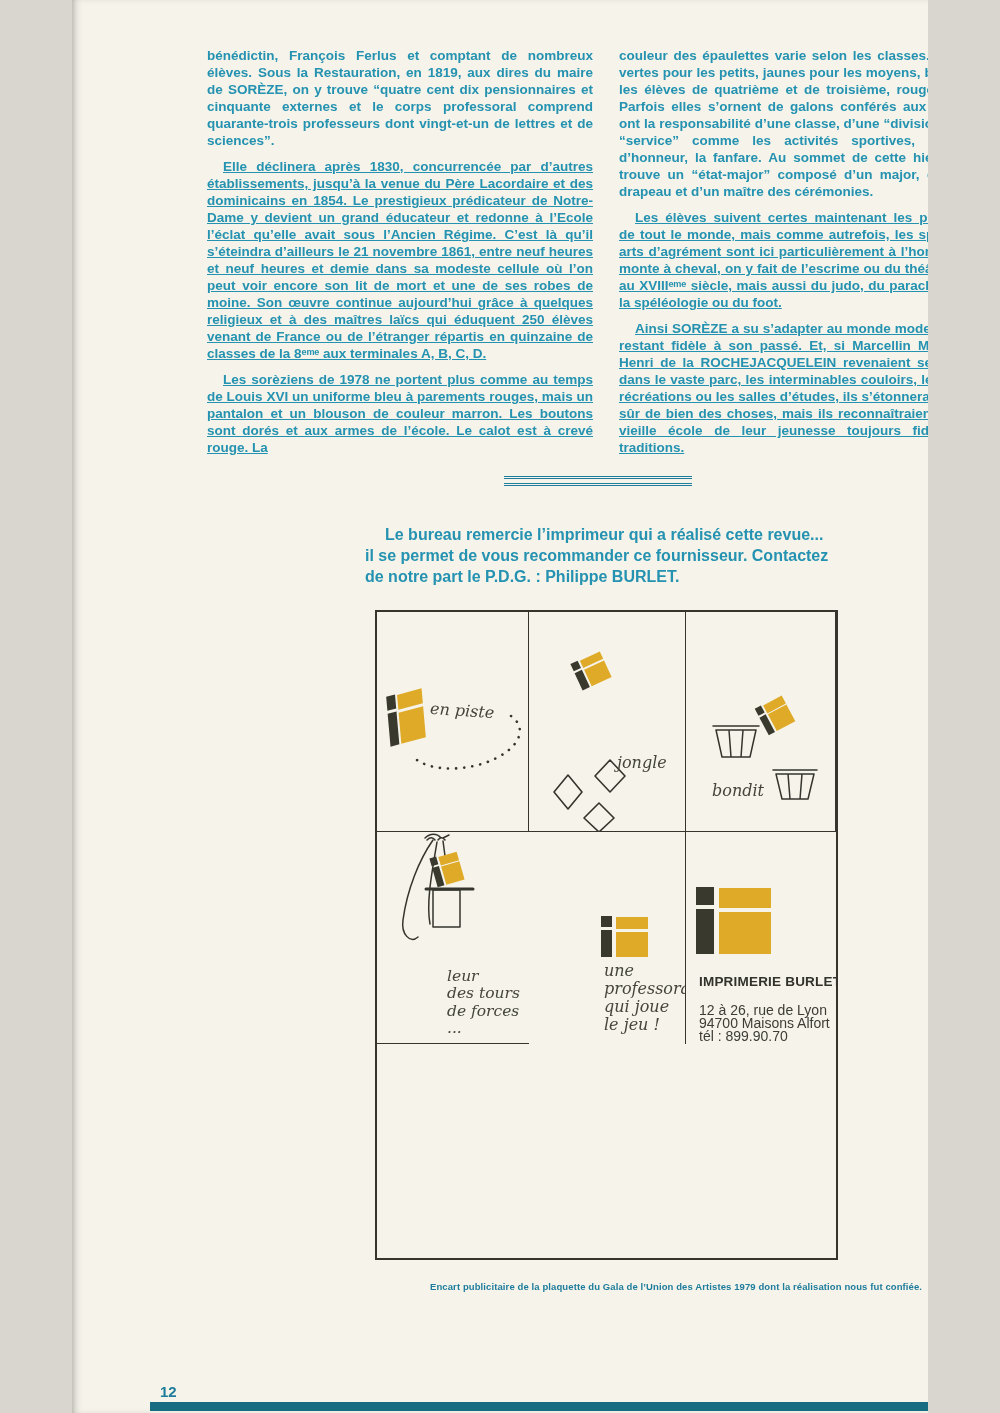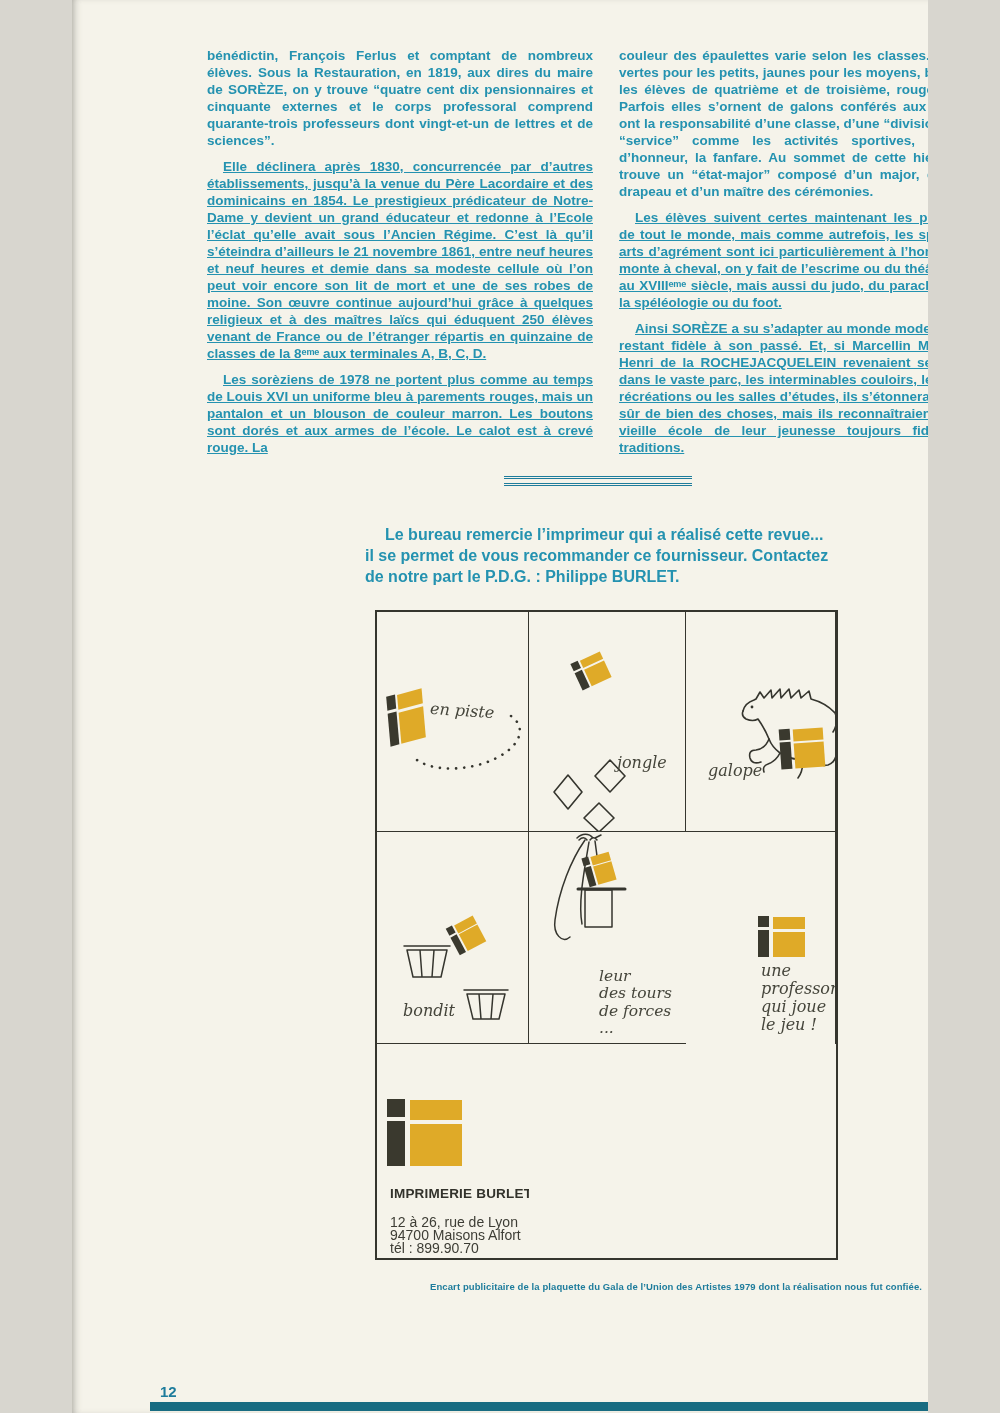--- a/index.html
+++ b/index.html
@@ -96,38 +96,20 @@
       <div class="logo" style="left:46px;top:44px;width:32px;height:29px;transform:rotate(-25deg);">
         <div class="l-dot"></div>
         <div class="l-bar"></div>
         <div class="l-y1"></div>
         <div class="l-y2"></div>
       </div>
       <span class="script" style="left:88px;top:126px;margin-top:16px;">jongle</span>
     </div>
 
 
-    <div class="cell bR bB">
-      <svg width="152" height="212" viewBox="0 0 152 212">
-        <path class="art" stroke-width="1.6" d="M57 99 Q59 91 68 88 L70 87 L74 80 L78 86 L85 78 L86 86 L94 77 L95 86 L103 77 L105 86 L113 78 L115 86 L123 79 L125 87 Q140 91 149 101 Q153 110 147 120"></path>
-        <path class="art" stroke-width="1.6" d="M57 99 Q55 104 60 107 Q67 110 72 107 Q79 117 83 127 Q86 135 94 141 Q104 148 116 147"></path>
-        <path class="art" stroke-width="1.6" d="M83 127 Q79 137 70 138 Q62 138 64 146 Q66 153 75 150"></path>
-        <path class="art" stroke-width="1.6" d="M94 141 Q90 149 82 152 Q76 154 78 160"></path>
-        <path class="art" stroke-width="1.6" d="M116 147 Q118 158 112 166"></path>
-        <path class="art" stroke-width="1.6" d="M120 145 Q130 155 142 153 Q148 151 150 144"></path>
-        <circle cx="66" cy="95" r="1.4" fill="#35352e" stroke="none"></circle>
-      </svg>
-      <div class="logo" style="left:94px;top:116px;width:44px;height:40px;transform:rotate(-4deg);">
-        <div class="l-dot"></div>
-        <div class="l-bar"></div>
-        <div class="l-y1"></div>
-        <div class="l-y2"></div>
-      </div>
-      <span class="script" style="left:22px;top:150px;">galope</span>
-    </div>
 
     <div class="cell bR bB">
       <svg width="157" height="212" viewBox="0 0 157 212">
         <g transform="translate(26,112)">
           <path class="art" stroke-width="1.5" d="M1 2 H47 M4 6 H44 M4 6 L10 33 M44 6 L38 33 M10 33 H38 M17 6 L19 33 M31 6 L29 33"></path>
         </g>
         <g transform="translate(86,156)">
           <path class="art" stroke-width="1.5" d="M1 2 H45 M4 6 H42 M4 6 L10 31 M42 6 L36 31 M10 31 H36 M16 6 L18 31 M30 6 L28 31"></path>
         </g>
       </svg>

